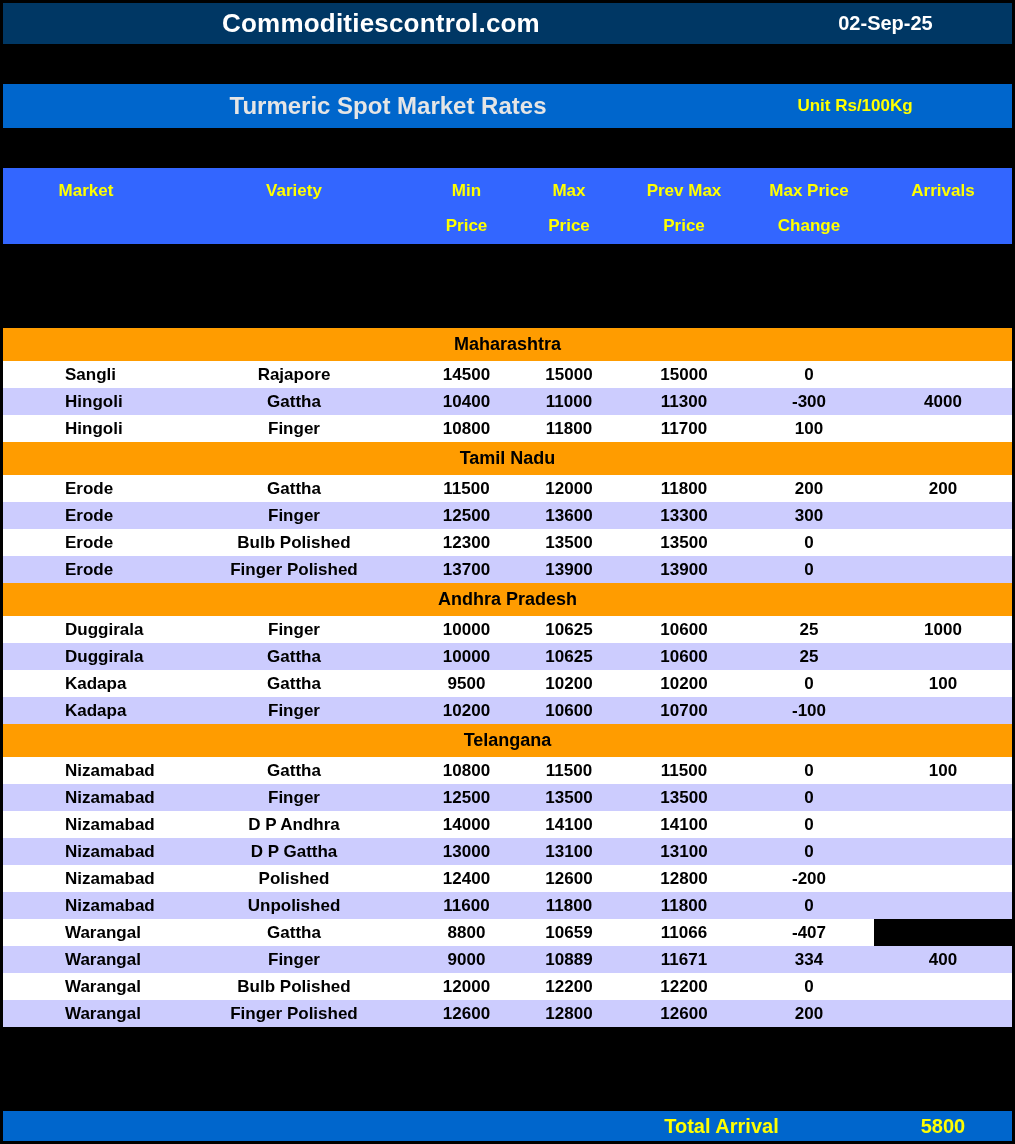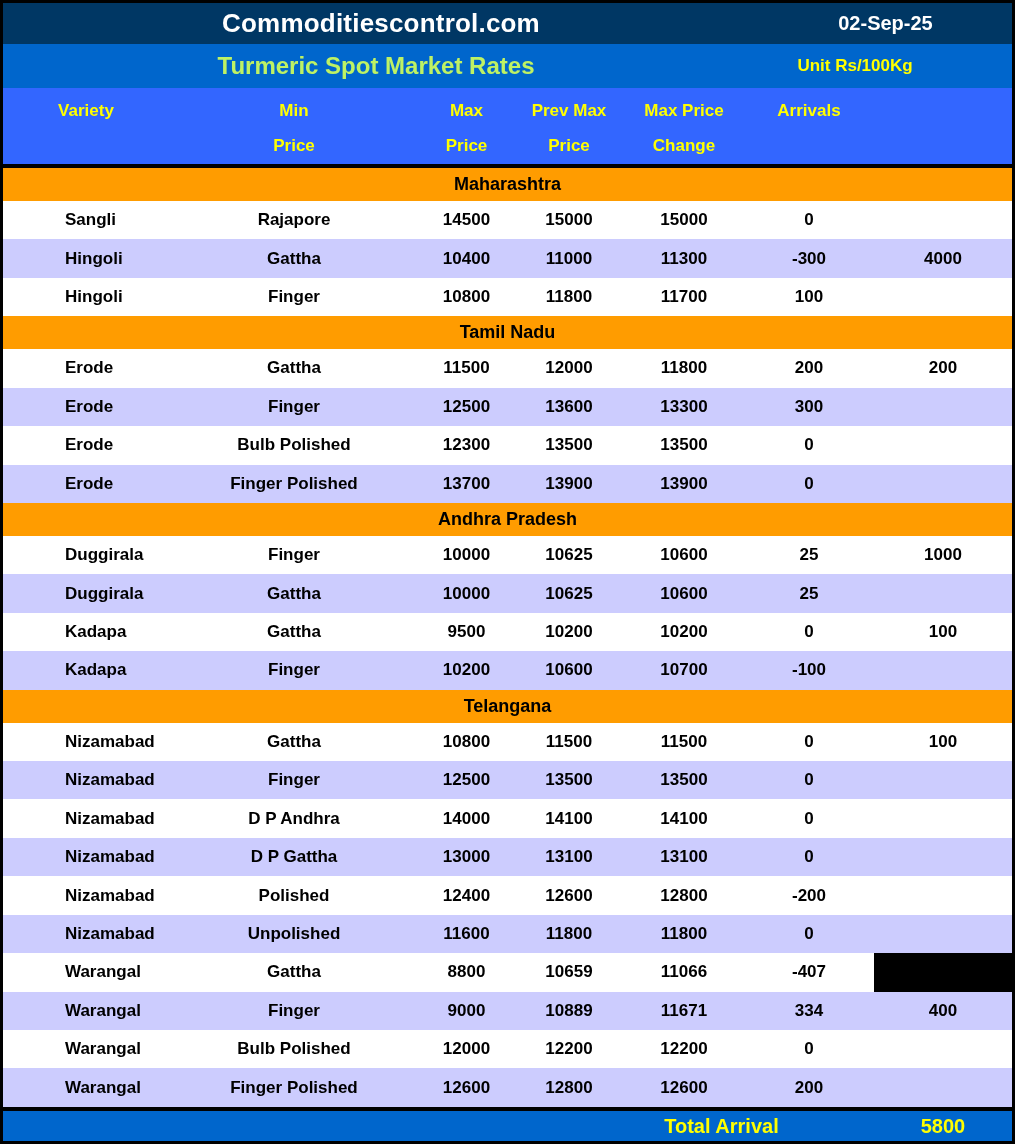--- a/index.html
+++ b/index.html
@@ -5,36 +5,36 @@
   html,body { margin:0; padding:0; background:#ffffff; }
   .page {
     width:1015px; height:1144px;
     box-sizing:border-box;
     background:#000000;
     padding:3px;
     font-family:"Liberation Sans", sans-serif;
     font-weight:bold;
     position:relative;
   }
-  .inner { width:1009px; height:1138px; display:flex; flex-direction:column; overflow:hidden; }
+  .inner { width:1009px; height:1138px; display:flex; flex-direction:column; overflow:hidden;gap:40px; }
 
   
   .topbar { height:41px; background:#003764; position:relative; flex:0 0 41px; }
   .site { position:absolute; left:0; top:0; width:756px; height:41px;
           display:flex; align-items:center; justify-content:center;
           color:#ffffff; font-size:26px; letter-spacing:0.2px; }
   .date { position:absolute; left:810px; top:0; width:145px; height:41px;
           display:flex; align-items:center; justify-content:center;
           color:#ffffff; font-size:20px; }
 
   
   .titlebar { height:44px; background:#0066CC; position:relative; flex:0 0 44px; }
   .maintitle { position:absolute; left:0; top:0; width:746px; height:44px;
                display:flex; align-items:center; justify-content:center;
-               color:#bef264; font-size:24px; }
+               color:#e5e5e5; font-size:24px;padding-left:12px; }
   .unit { position:absolute; left:764px; top:0; width:176px; height:44px;
           display:flex; align-items:center; justify-content:center;
           color:#FFFF00; font-size:17px; }
 
   
   .colheader { height:76px; background:#3366FF; flex:0 0 76px;
                display:grid; grid-template-columns:166px 250px 95px 110px 120px 130px 138px; }
   .hcell { display:flex; flex-direction:column; align-items:center;
            padding-top:13px; color:#FFFF00; font-size:17px; }
   .hcell .l2 { margin-top:15px; }
@@ -72,20 +72,24 @@
       <div class="date">02-Sep-25</div>
     </div>
 
     <div class="titlebar">
       <div class="maintitle">Turmeric Spot Market Rates</div>
       <div class="unit">Unit Rs/100Kg</div>
     </div>
 
     <div class="colheader" id="colheader">
         <div class="hcell">
+          <div class="l1">Market</div>
+          <div class="l2"></div>
+        </div>
+        <div class="hcell">
           <div class="l1">Variety</div>
           <div class="l2"></div>
         </div>
         <div class="hcell">
           <div class="l1">Min</div>
           <div class="l2">Price</div>
         </div>
         <div class="hcell">
           <div class="l1">Max</div>
           <div class="l2">Price</div>

